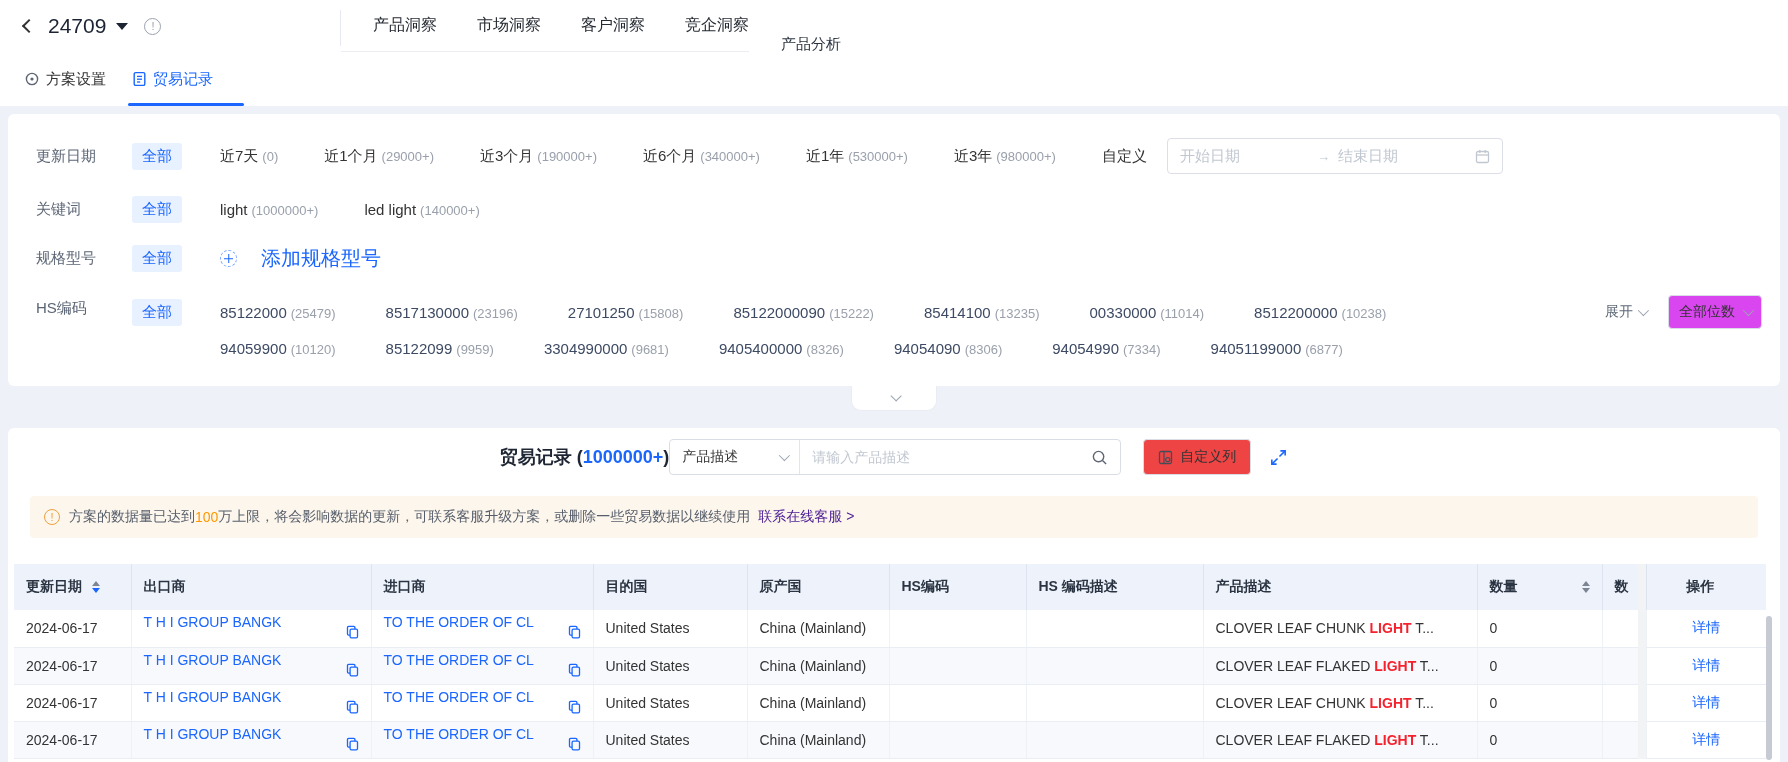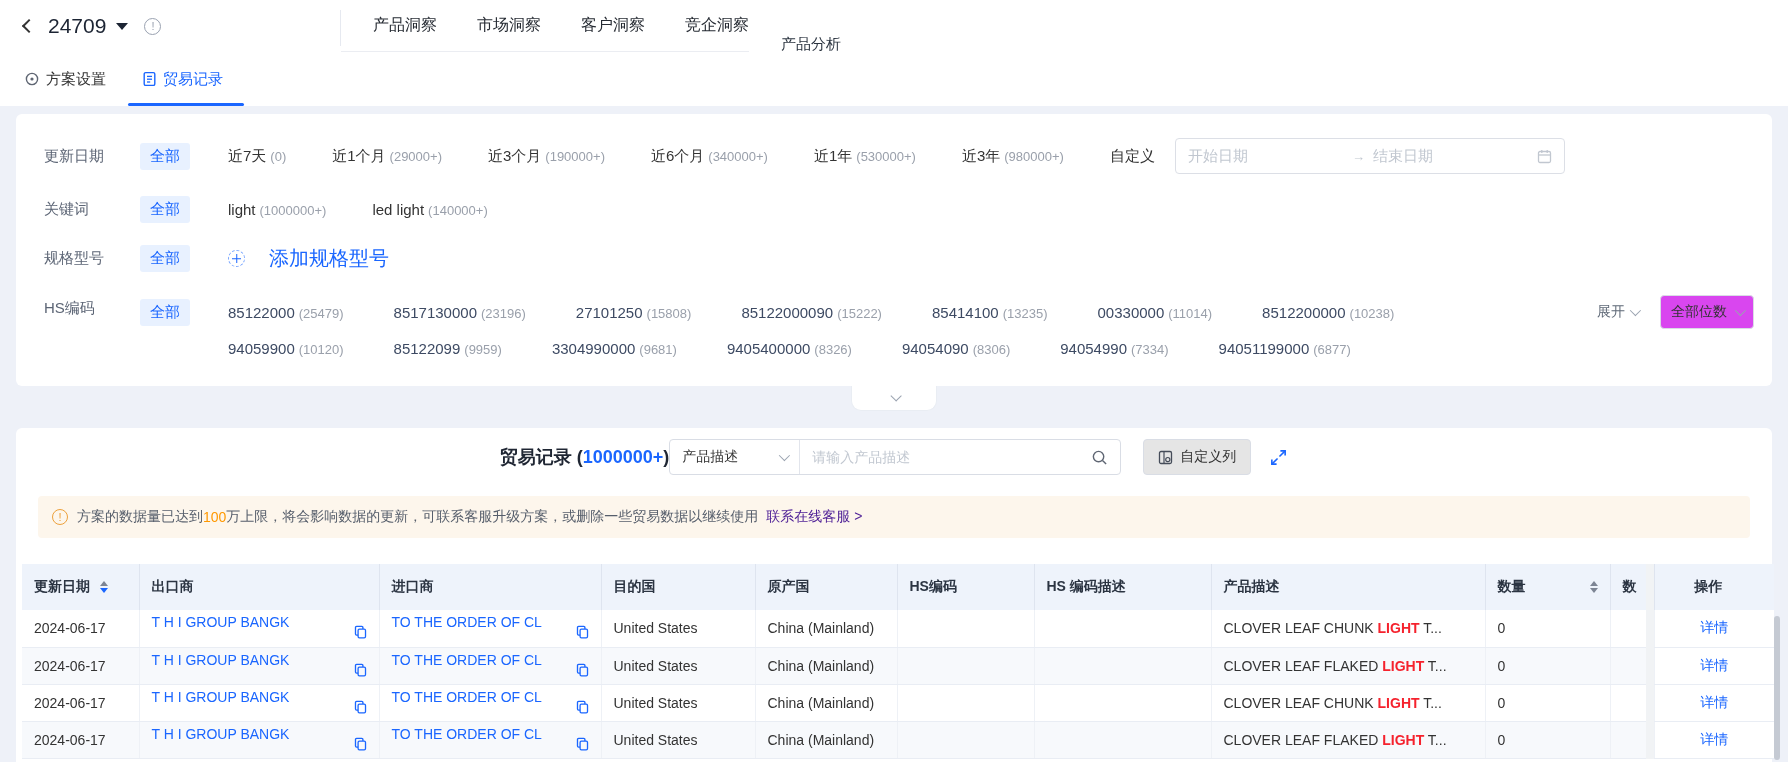--- a/index.html
+++ b/index.html
@@ -6,48 +6,48 @@
   html,body{width:1788px;height:762px;overflow:hidden;background:#eef1f8;font-size:14px;color:#333}
   a{text-decoration:none}
   
   .topbar{height:106px;background:#fff;display:flex;position:relative}
   .tb-left{width:340px;position:relative;padding-left:24px}
   .tb-title-row{height:52px;display:flex;align-items:center;gap:10px}
   .back-ico{width:10px;height:10px;border-left:2px solid #333;border-bottom:2px solid #333;transform:rotate(45deg);cursor:pointer}
   .pg-title{font-size:21px;font-weight:normal;color:#1c2433;margin-left:4px}
   .caret-down{width:0;height:0;border-left:6px solid transparent;border-right:6px solid transparent;border-top:7px solid #1c2433;cursor:pointer}
   .info-ico{width:17px;height:17px;border:1px solid #9aa2b1;border-radius:50%;color:#9aa2b1;font-size:11px;display:flex;align-items:center;justify-content:center;margin-left:6px;cursor:pointer}
-  .tb-tabs{height:54px;display:flex;align-items:center;gap:36px}
+  .tb-tabs{height:54px;display:flex;align-items:center;gap:26px}
   .tb-tab{display:flex;align-items:center;gap:6px;font-size:15px;color:#333;cursor:pointer}
   .tb-tab.active{color:#1a66ff}
   .active-underline{position:absolute;left:128px;bottom:0;width:116px;height:3px;border-radius:2px;background:#1a66ff}
   .tb-divider{width:1px;height:36px;background:#e6e9f0;margin-top:10px}
   .tb-right{flex:1;display:flex;}
   .nav-tabs{height:52px;display:flex;align-items:center;gap:40px;padding-left:32px;border-bottom:1px solid #ebedf2}
   .nav-tab{font-size:16px;color:#262b33;cursor:pointer}
   .sub-nav{height:54px;display:flex;align-items:flex-end;padding-left:32px}
   .sub-nav span{font-size:15px;color:#2b3440;cursor:pointer}
   
-  .card{background:#fff;border-radius:6px;margin:0 16px}
+  .card{background:#fff;border-radius:6px;margin:0 8px}
   .filters{margin-top:8px;height:272px;position:relative;padding:24px 18px 0 28px;border-radius:6px}
   .frow{display:flex;align-items:center;margin-bottom:22px}
   .frow.first{height:36px;margin-bottom:22px}
   .flabel{width:96px;font-size:15px;color:#5c6575;flex-shrink:0}
   .chip{background:#e8f1ff;color:#1a66ff;font-size:15px;padding:4px 10px;border-radius:3px;cursor:pointer;flex-shrink:0}
   .opts{display:flex;gap:46px;margin-left:38px;align-items:center;white-space:nowrap}
   .opt{cursor:pointer;display:inline-flex;align-items:baseline;gap:4px}
   .opt .t{font-size:15px;color:#333}
   .opt .n{font-size:13px;color:#9aa0ab}
   .hs-row{align-items:flex-start}
   .hs-row .flabel,.hs-row .chip{margin-top:5px}
   .hs-lines{display:flex;flex-direction:column;margin-left:38px}
   .hs-line{display:flex;gap:50px;height:36px;align-items:center;white-space:nowrap}
   .hs-line .t{color:#3d4a63}
   .custom-lbl{font-size:15px;color:#333;margin-left:46px;cursor:pointer}
-  .datebox{margin-left:20px;width:390px;height:36px;border:1px solid #dcdfe6;border-radius:4px;display:flex;align-items:center;padding:0 12px;gap:8px;cursor:pointer;background:#fff}
+  .datebox{margin-left:20px;width:336px;height:36px;border:1px solid #dcdfe6;border-radius:4px;display:flex;align-items:center;padding:0 12px;gap:8px;cursor:pointer;background:#fff}
   .datebox .ph{flex:1;font-size:15px;color:#c1c7d0}
   .datebox .arr{color:#c1c7d0;font-size:13px}
   .add-spec{display:flex;align-items:center;gap:24px;margin-left:38px;color:#1a66ff;font-size:20px;cursor:pointer}
   .plus-circ{width:17px;height:17px;border:1px dashed #7ba7ff;border-radius:50%;position:relative}
   .plus-circ::before,.plus-circ::after{content:"";position:absolute;background:#1a66ff}
   .plus-circ::before{left:50%;top:3px;bottom:3px;width:1.5px;transform:translateX(-50%)}
   .plus-circ::after{top:50%;left:3px;right:3px;height:1.5px;transform:translateY(-50%)}
   .hs-controls{margin-left:auto;display:flex;align-items:center;gap:22px;margin-top:1px}
   .expand-lbl{font-size:14px;color:#606a78;display:flex;align-items:center;gap:5px;cursor:pointer}
   .chev{width:8px;height:8px;border-right:1.5px solid #9aa3b0;border-bottom:1.5px solid #9aa3b0;transform:rotate(45deg) translateY(-2px)}
@@ -58,21 +58,21 @@
   .records{margin-top:42px;height:346px;border-radius:6px 6px 0 0;position:relative}
   .rec-head{height:58px;display:flex;align-items:center;justify-content:center;padding:0 22px}
   .rec-title{font-size:18px;font-weight:bold;color:#1f2633}
   .rec-title .cnt{color:#1a66ff;font-weight:bold}
   .rec-controls{display:flex;align-items:center}
   .search-combo{display:flex;align-items:center;border:1px solid #d9dde5;border-radius:4px;height:36px;background:#fff}
   .sel-field{width:130px;height:100%;display:flex;align-items:center;justify-content:space-between;padding:0 12px;border-right:1px solid #e2e5ec;font-size:14px;color:#333;cursor:pointer}
   .search-in{width:320px;height:100%;display:flex;align-items:center;padding:0 12px}
   .search-in input{border:none;outline:none;flex:1;font-size:14px;color:#333;background:transparent}
   .search-in input::placeholder{color:#c1c7d0}
-  .btn-custom{margin-left:22px;height:36px;border:1px solid #d9dde5;border-radius:4px;background:#e5e5e5;display:flex;align-items:center;gap:7px;padding:0 14px;font-size:14px;color:#333;cursor:pointer}
+  .btn-custom{margin-left:22px;height:36px;border:1px solid #d9dde5;border-radius:4px;background:#ef4444;display:flex;align-items:center;gap:7px;padding:0 14px;font-size:14px;color:#333;cursor:pointer}
   .fs-ico{margin-left:18px;cursor:pointer;display:flex}
   
   .banner{margin:10px 22px 0;height:42px;background:#fdf6ec;border-radius:4px;display:flex;align-items:center;padding:0 14px;font-size:14px;color:#565e6b;white-space:nowrap}
   .warn-ico{width:16px;height:16px;border:1px solid #eda13c;border-radius:50%;color:#eda13c;font-size:11px;display:flex;align-items:center;justify-content:center;margin-right:9px;flex-shrink:0}
   .banner .hl{color:#ff9800}
   .banner a{color:#4c1d95;margin-left:8px;cursor:pointer}
   
   .tablewrap{margin:26px 6px 0;position:relative;width:1760px}
   table{border-collapse:collapse;table-layout:fixed;width:1752px}
   th{height:46px;background:#eef3fb;font-size:14px;color:#2b3442;font-weight:bold;text-align:left;padding:0 12px;border-right:1px solid #dee4ef;white-space:nowrap;overflow:hidden}

